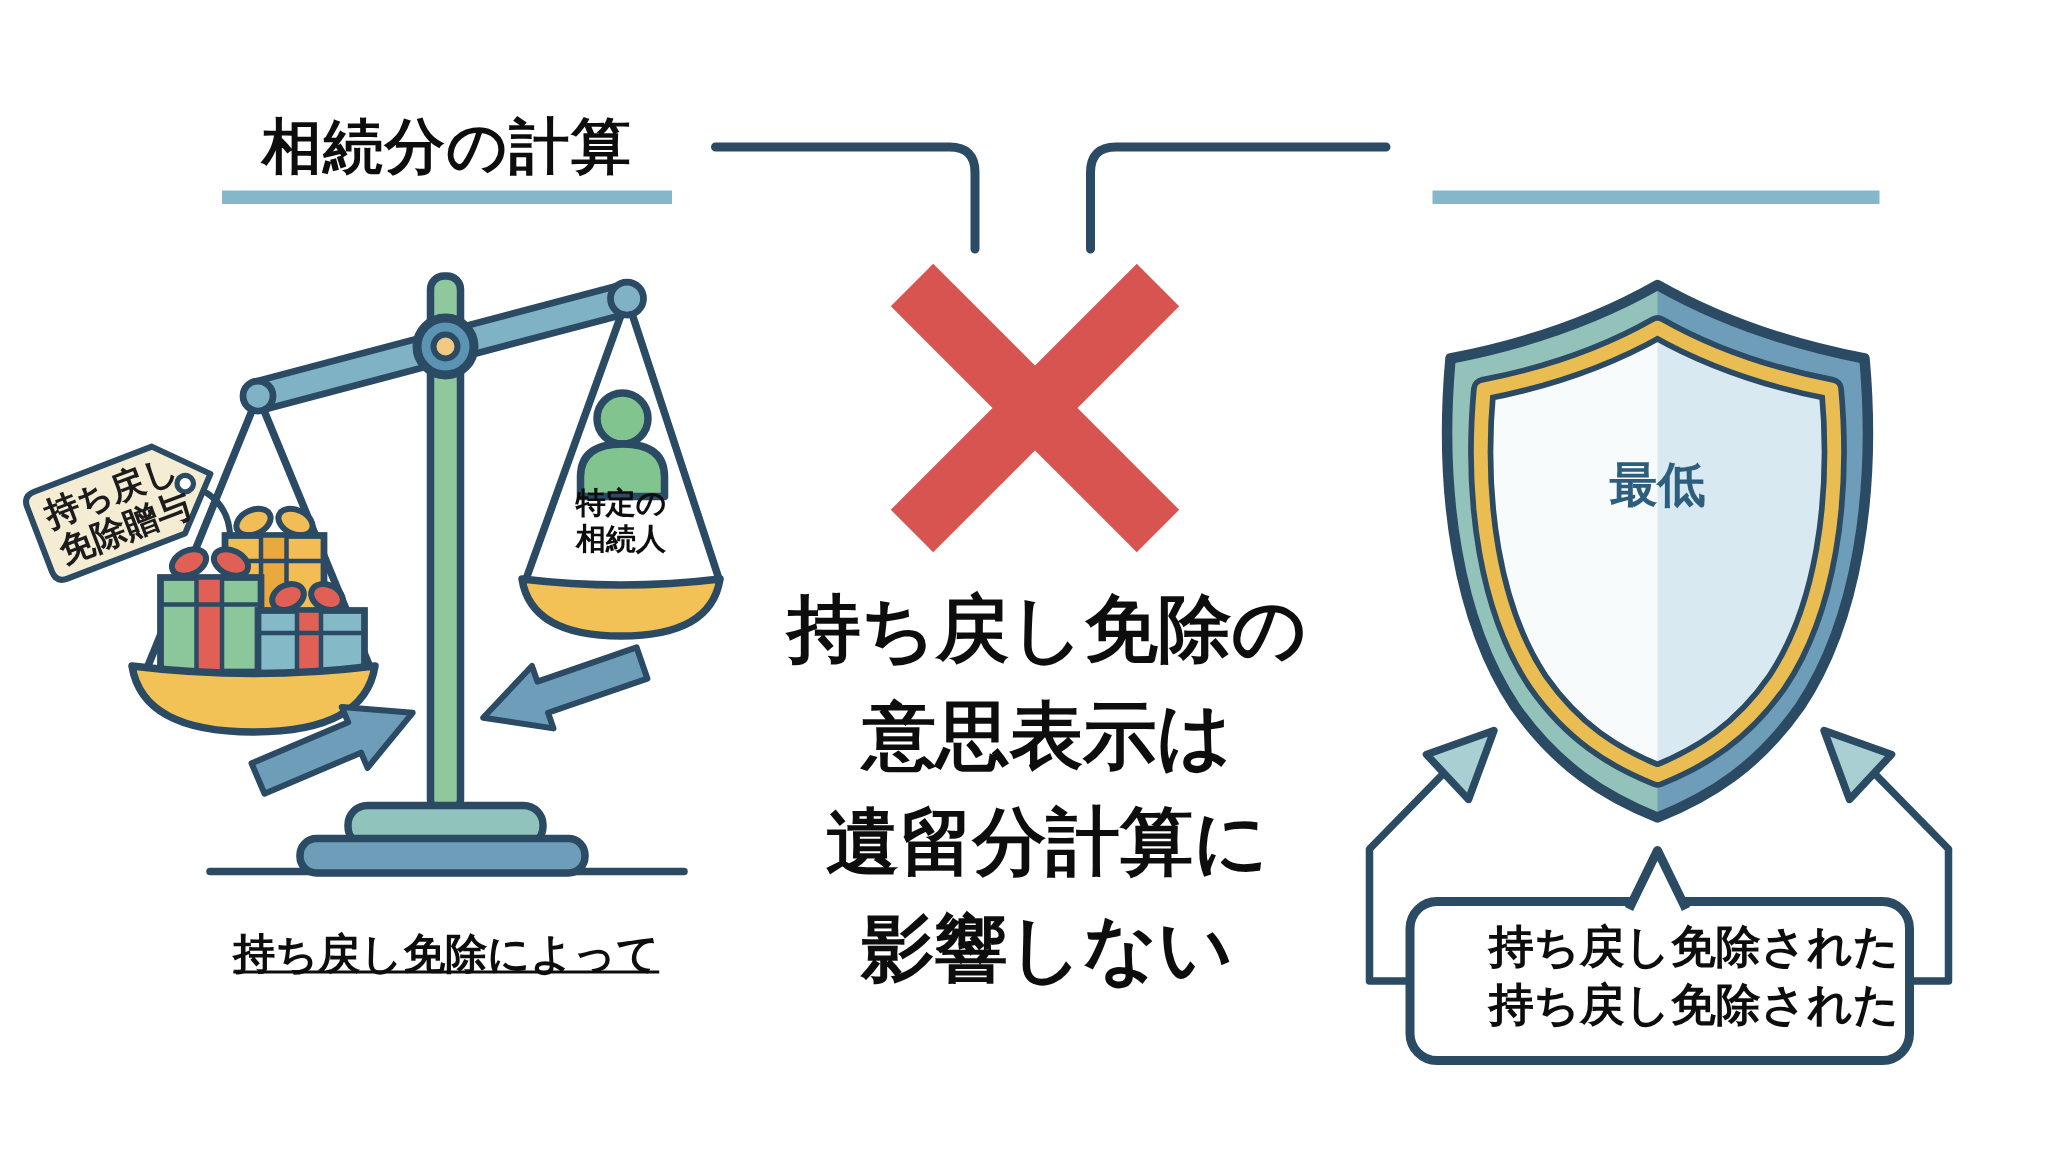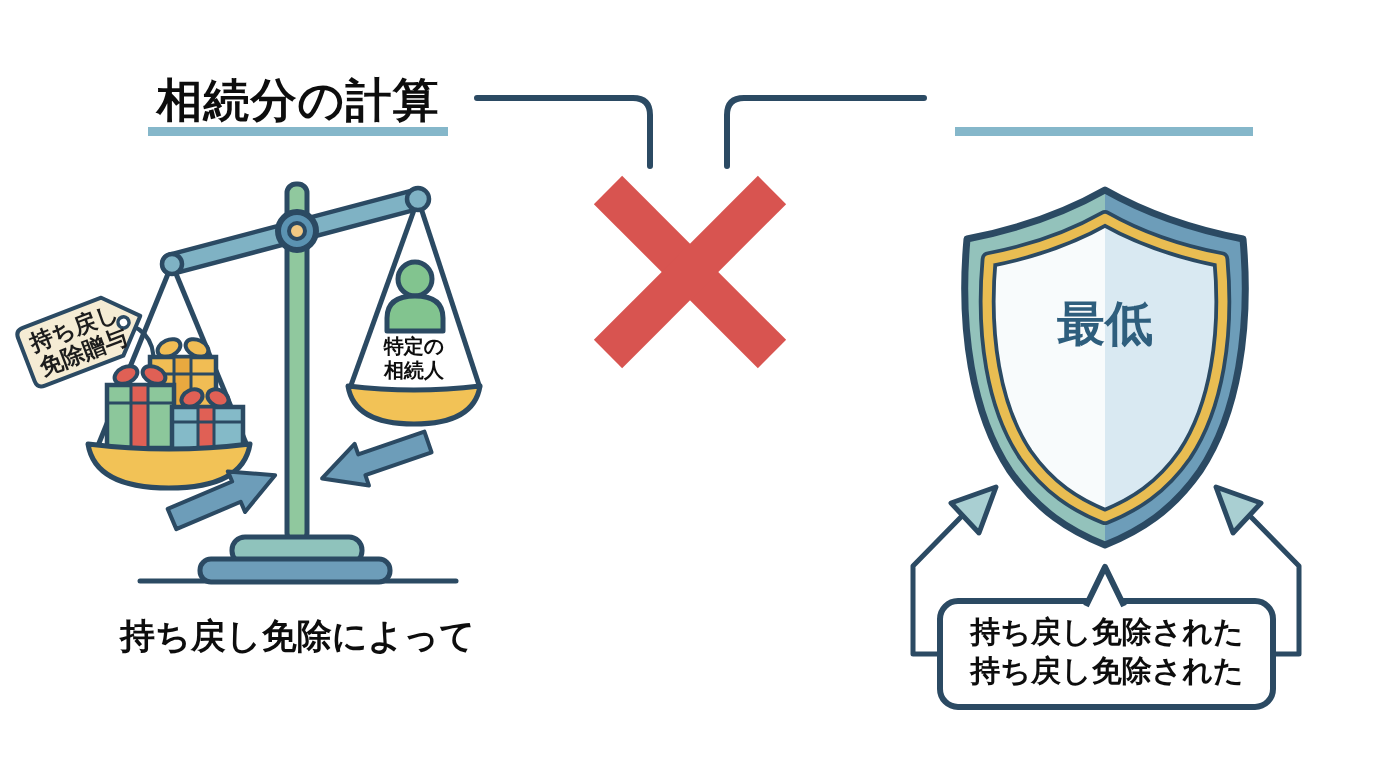--- a/index.html
+++ b/index.html
@@ -1,24 +1,24 @@
 <!DOCTYPE html>
 <html><head>
 <meta charset="utf-8">
 <style>
   html,body{margin:0;padding:0;background:#ffffff;}
   .canvas{position:relative;width:1376px;height:768px;background:#ffffff;overflow:hidden;
           font-family:"Liberation Sans","DejaVu Sans",sans-serif;}
   .abs{position:absolute;}
   .jp{font-weight:900;color:#0d0d0d;text-align:center;white-space:nowrap;}
-  .title{font-size:46px;letter-spacing:1px;}
+  .title{font-size:40px;letter-spacing:1px;}
   .underline{height:9px;background:#85b7ca;}
   .message{font-size:49px;line-height:71px;}
-  .caption{font-size:35px;line-height:39px;}
-  .shield-label{font-size:48px;line-height:71px;color:#2e5e7d;}
+  .caption{font-size:28px;line-height:39px;text-decoration:underline;}
+  .shield-label{font-size:32px;line-height:71px;color:#2e5e7d;}
   .person-label{font-size:20px;line-height:24px;font-weight:800;}
   .bubble-text{font-size:30px;line-height:39px;}
   svg{position:absolute;left:0;top:0;}
   text.tag-text{font-size:23px;font-weight:900;fill:#1c1c1c;text-anchor:middle;
                 font-family:"Liberation Sans","DejaVu Sans",sans-serif;}
 </style>
 </head>
 <body>
 
 <div class="canvas">
@@ -125,32 +125,38 @@
       <rect x="940" y="601" width="333" height="106" rx="18" fill="#ffffff" stroke="#2b4a63" stroke-width="6"></rect>
       <path d="M 1086 606 L 1105 567 L 1124 606" fill="#ffffff" stroke="#2b4a63" stroke-width="6" stroke-linejoin="round"></path>
     </g>
   </svg>
 
   <div class="abs jp title" style="left:150px;top:70px;width:296px;">相続分の計算</div>
   <div class="abs underline" style="left:148px;top:127px;width:300px;"></div>
 
   <div class="abs underline" style="left:955px;top:127px;width:298px;"></div>
 
+  <div class="abs jp message" style="left:500px;top:385px;width:396px;">
+    <div>持ち戻し免除の</div>
+    <div>意思表示は</div>
+    <div>遺留分計算に</div>
+    <div>影響しない</div>
+  </div>
 
-  <div class="abs jp person-label" style="left:364px;top:334px;width:100px;">
+  <div class="abs jp person-label" style="left:364px;top:324px;width:100px;">
     <div>特定の</div>
     <div>相続人</div>
   </div>
 
   <div class="abs jp caption" style="left:85px;top:616px;width:425px;">
     <div>持ち戻し免除によって</div>
   </div>
 
   <div class="abs jp shield-label" style="left:1020px;top:288px;width:170px;">
     <div>最低</div>
   </div>
 
-  <div class="abs jp bubble-text" style="left:948px;top:612px;width:318px;">
+  <div class="abs jp bubble-text" style="left:948px;top:612px;width:318px;text-align:right;">
     <div>持ち戻し免除された</div>
     <div>持ち戻し免除された</div>
   </div>
 
 </div>
 
 </body></html>

